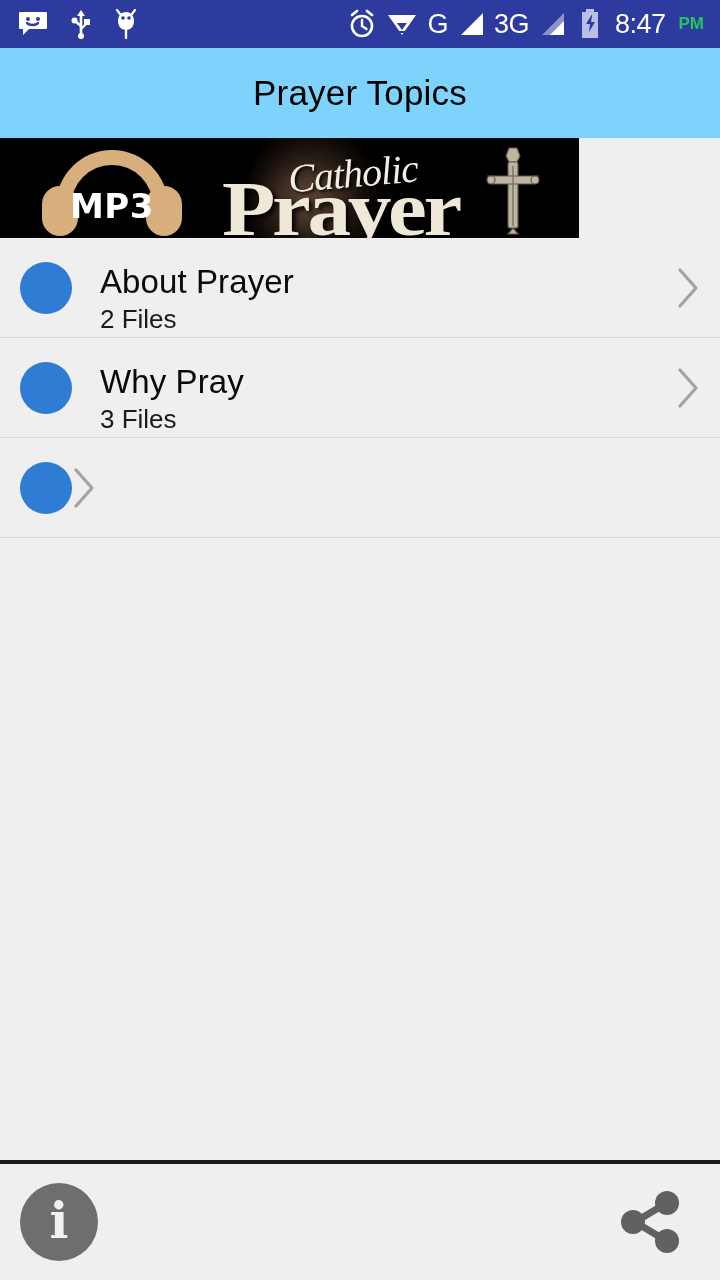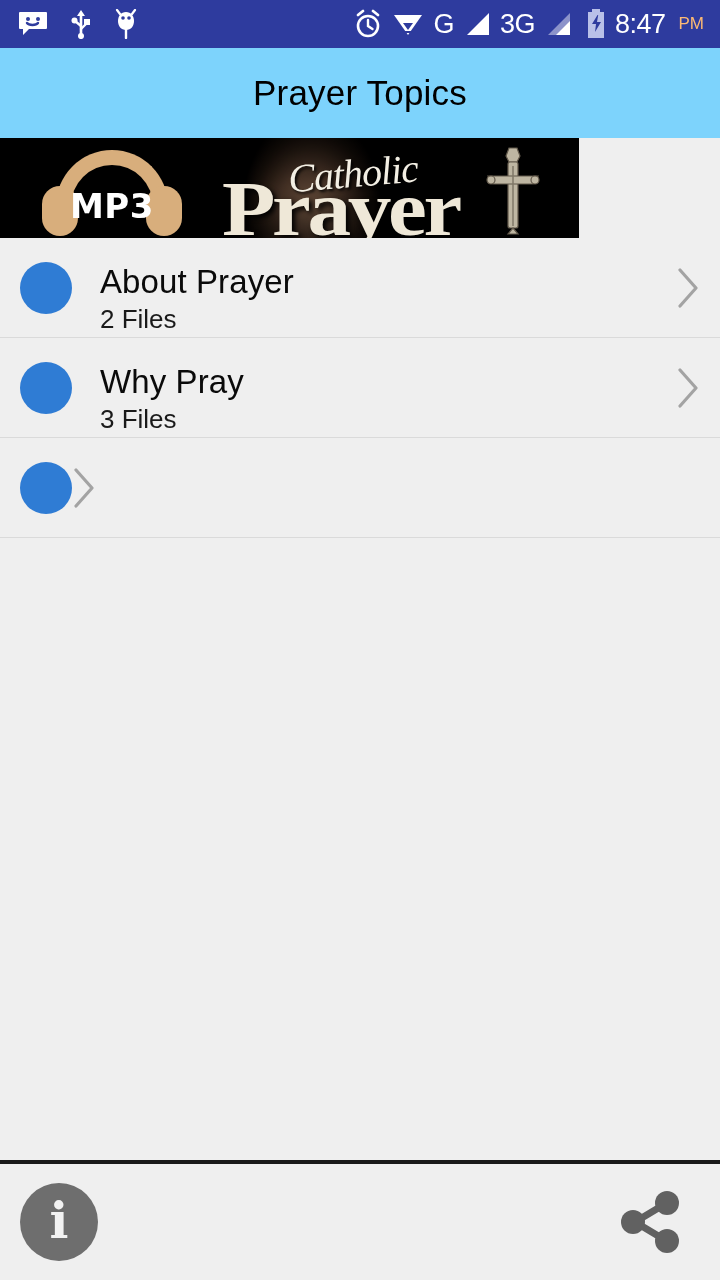--- a/index.html
+++ b/index.html
@@ -16,23 +16,23 @@
     height:48px; background:#2e3b9e;
     display:flex; align-items:center;
     padding:0 16px 0 18px;
     position:relative;
   }
   .sb-left { display:flex; align-items:center; gap:22px; }
   .sb-right { display:flex; align-items:center; gap:10px; margin-left:auto; }
   .sb-ico { display:block; }
   .sb-time {
     color:#fff; font-size:27px; letter-spacing:-0.5px;
-    font-weight:400;
-  }
-  .sb-ampm { color:#fdba74; font-size:17px; margin-left:3px; font-weight:400; }
+    margin-left:6px; font-weight:400;
+  }
+  .sb-ampm { color:#22c55e; font-size:17px; margin-left:3px; font-weight:700; }
 
   
   .titlebar {
     height:90px; background:#7dd3fc;
     display:flex; align-items:center; justify-content:center;
   }
   .titlebar h1 {
     font-size:35px; font-weight:400; color:#000;
     letter-spacing:0.2px;
   }

